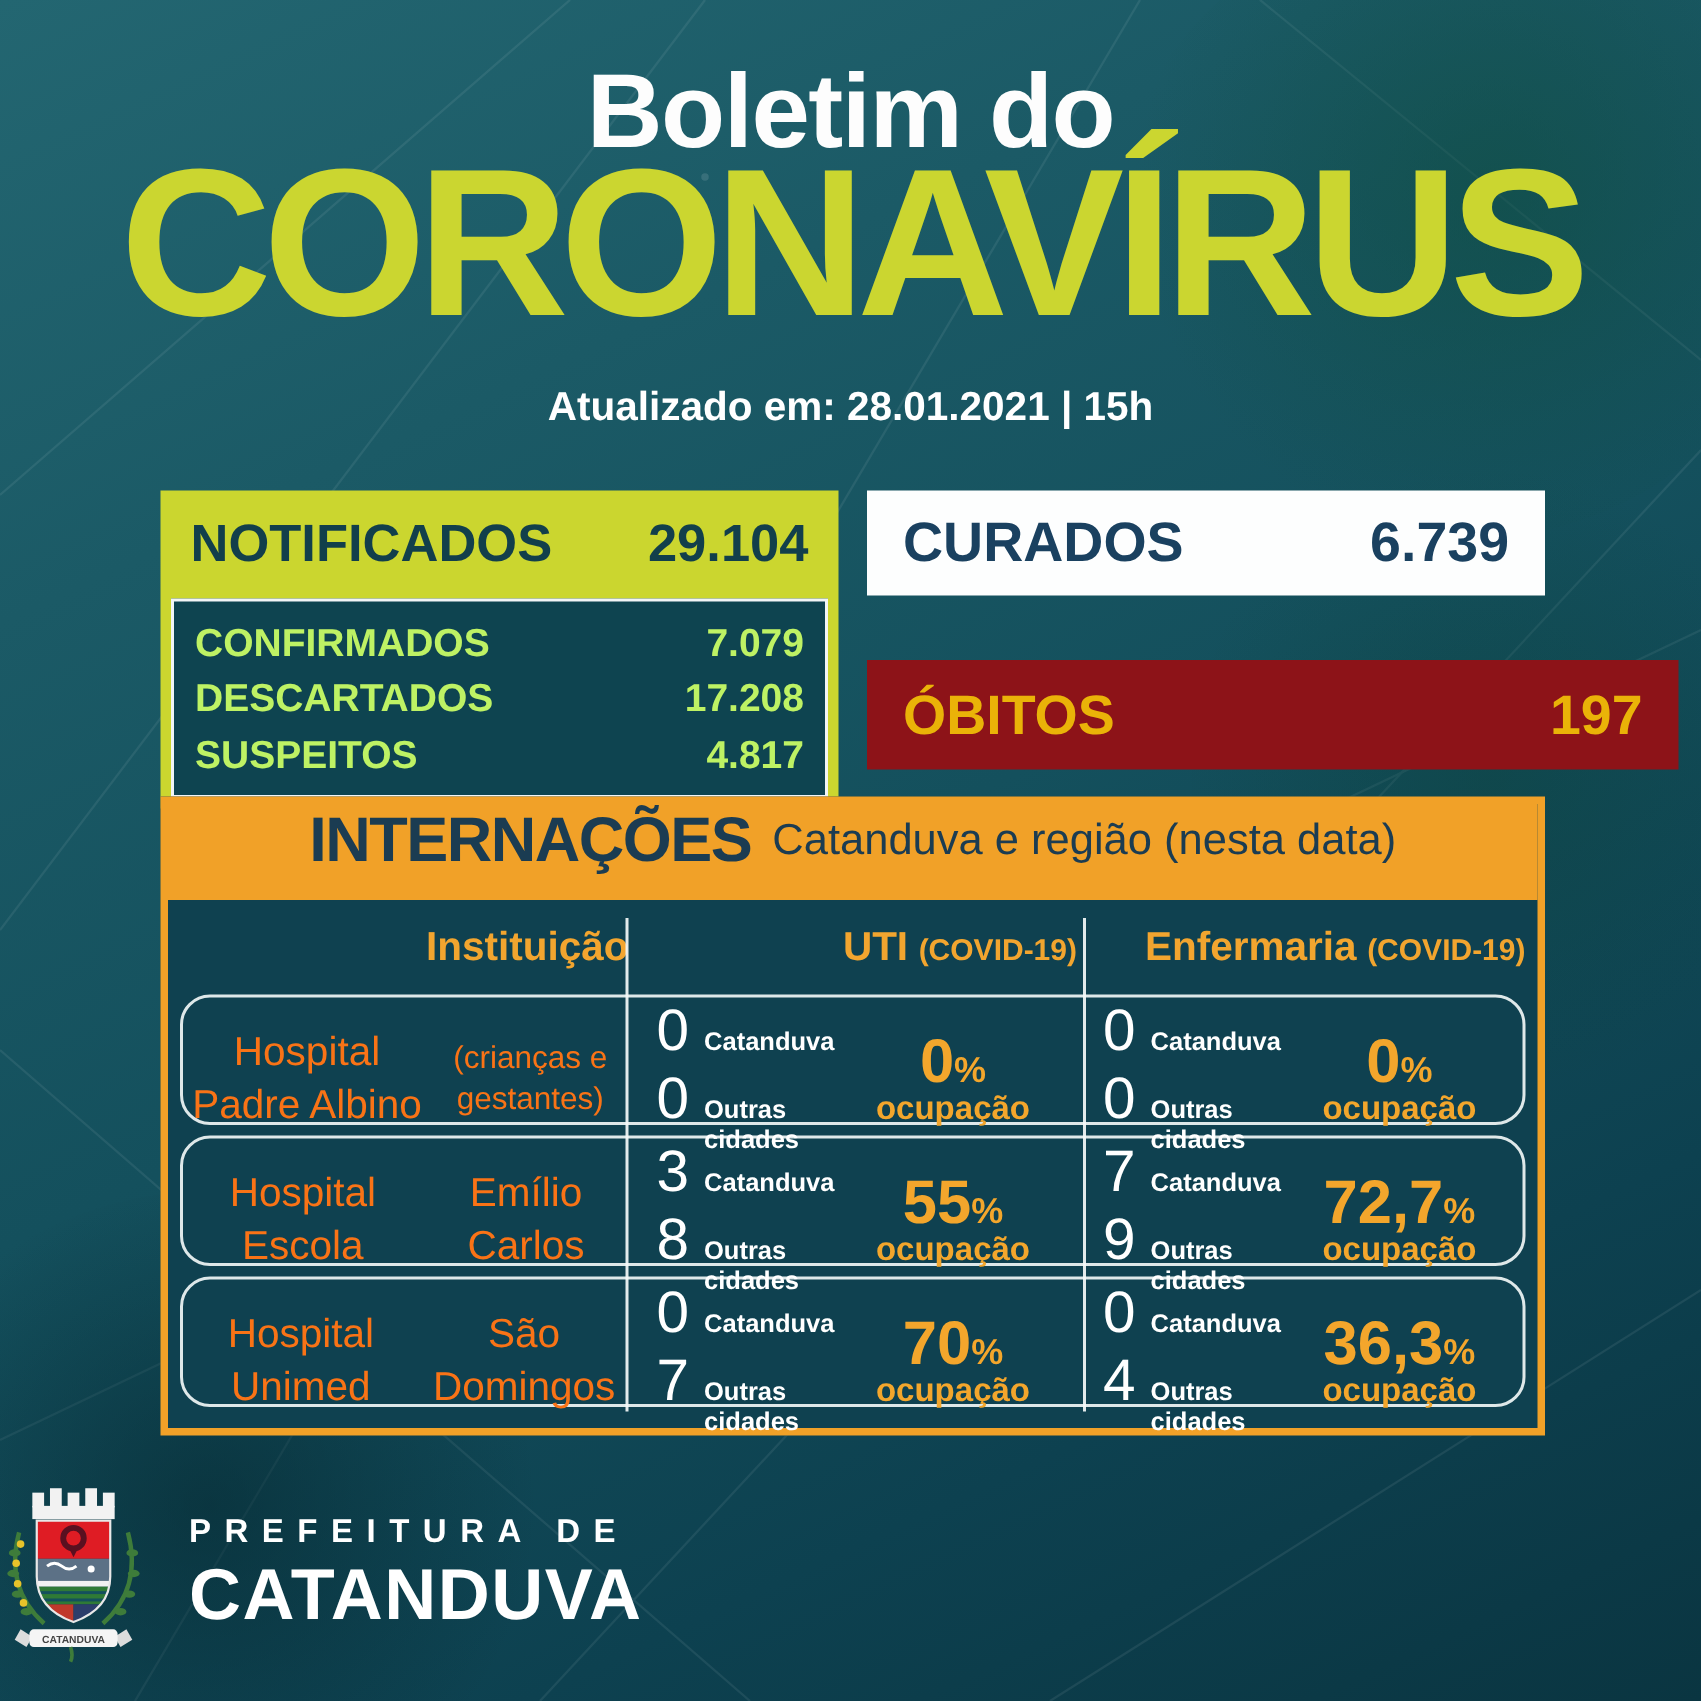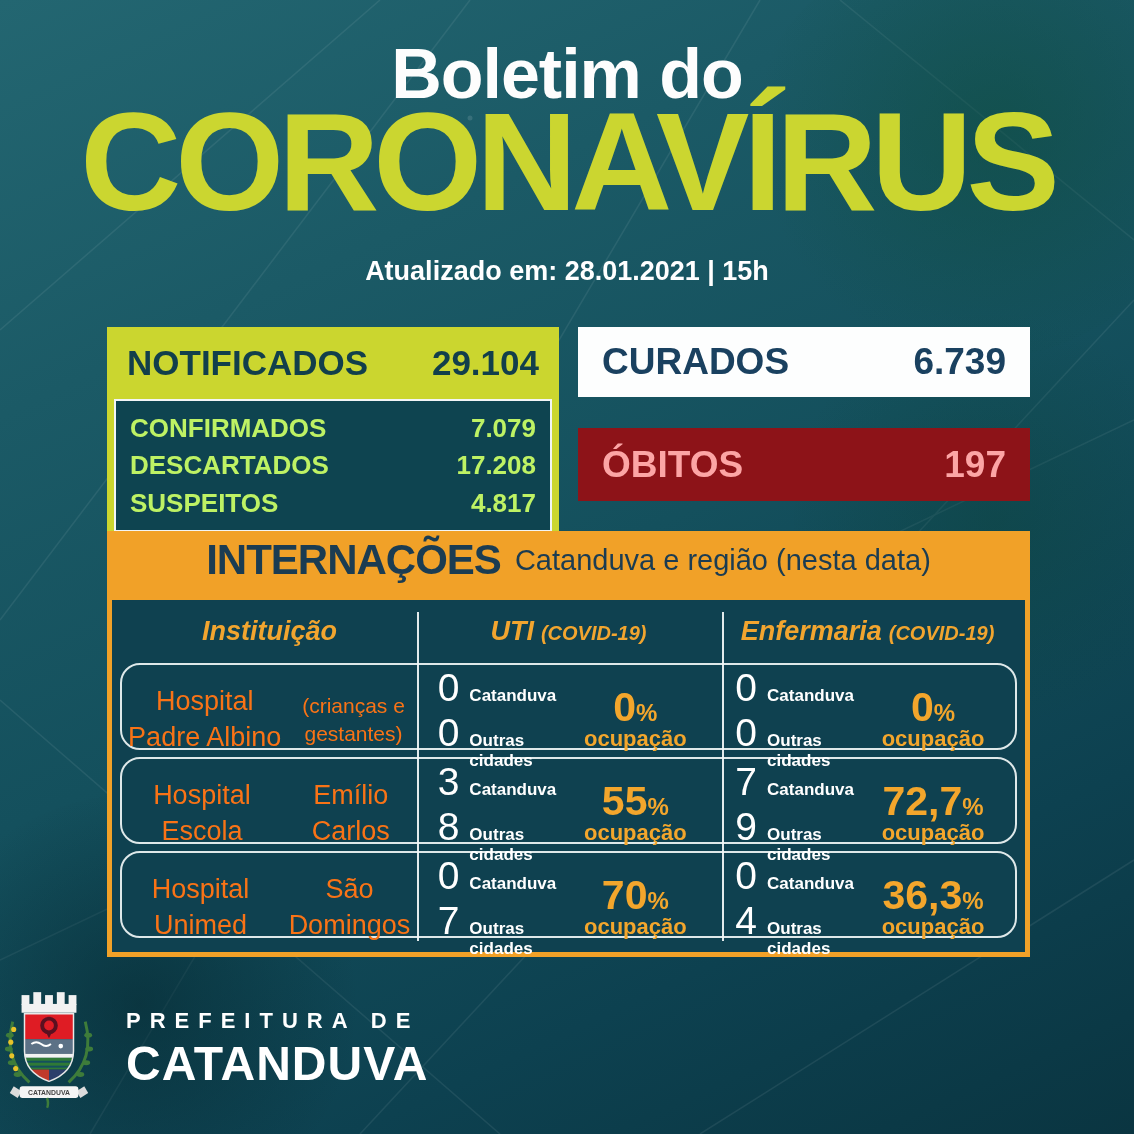--- a/index.html
+++ b/index.html
@@ -31,36 +31,36 @@
   .notif-head { height:72px; display:flex; justify-content:space-between; align-items:center;
                 padding:0 20px; color:#123f4b; font-size:35px; font-weight:700; }
   .notif-body { position:absolute; left:7px; right:7px; bottom:7px; top:72px; background:#0e4450;
                 border:2px solid rgba(255,255,255,.95); padding:5px 14px;
                 display:flex; flex-direction:column; justify-content:space-evenly; }
   .b-row { display:flex; justify-content:space-between; color:#bef264; font-size:26px; font-weight:700; }
 
   .card-cur { position:absolute; left:578px; top:327px; width:452px; height:70px; background:#fdfefe;
               display:flex; justify-content:space-between; align-items:center; padding:0 24px;
               color:#1a4160; font-size:37px; font-weight:700; }
-  .card-obi { position:absolute; left:578px; top:428px; width:452px; height:73px; background:#8d1318;
+  .card-obi { position:absolute; left:578px; top:440px; width:541px; height:73px; background:#8d1318;
               display:flex; justify-content:space-between; align-items:center; padding:0 24px;
-              color:#fca5a5; font-size:37px; font-weight:700; }
+              color:#eab308; font-size:37px; font-weight:700; }
 
   
   .section { position:absolute; left:107px; top:531px; width:923px; height:426px;
              border:5px solid #f1a128; background:#0f4150; }
   .band { height:64px; background:#f1a128; display:flex; align-items:flex-start; justify-content:center; gap:14px;
           color:#1b3c52; }
   .band .t { font-size:42px; font-weight:700; letter-spacing:-1px; }
   .band .s { font-size:29px; font-weight:400; margin-top:8px; }
   .t-body { position:relative; height:347px; }
   .vline { position:absolute; top:6px; bottom:12px; width:2px; background:rgba(244,248,248,.92); }
   .vl1 { left:33.4%; } .vl2 { left:66.8%; }
   .t-head { display:grid; grid-template-columns:1fr 1fr 1fr; height:50px; align-items:center;
-            margin:6px 8px 0; color:#f2a52f; text-align:center;font-style:italic; }
+            margin:6px 8px 0; color:#f2a52f; text-align:right; }
   .t-head .main { font-size:27px; font-weight:700; }
   .t-head .sub  { font-size:20px; font-weight:700; margin-left:7px; }
   .t-row { display:grid; grid-template-columns:1fr 1fr 1fr; height:87px; margin:7px 8px 0;
            border:2px solid rgba(240,246,246,.92); border-radius:20px; }
   .inst { display:flex; flex-direction:row; align-items:center; justify-content:center;
           color:#f97316; font-weight:400; font-size:27px; line-height:1.3; text-align:center; }
   .inst .subname { font-size:21px; }
   .cell-data { display:flex; align-items:center; justify-content:space-between; padding:0 16px 0 18px; }
   .nums { display:flex; flex-direction:column; justify-content:center; }
   .numline { display:flex; align-items:baseline; gap:10px; margin:3px 0; color:#fff; }

